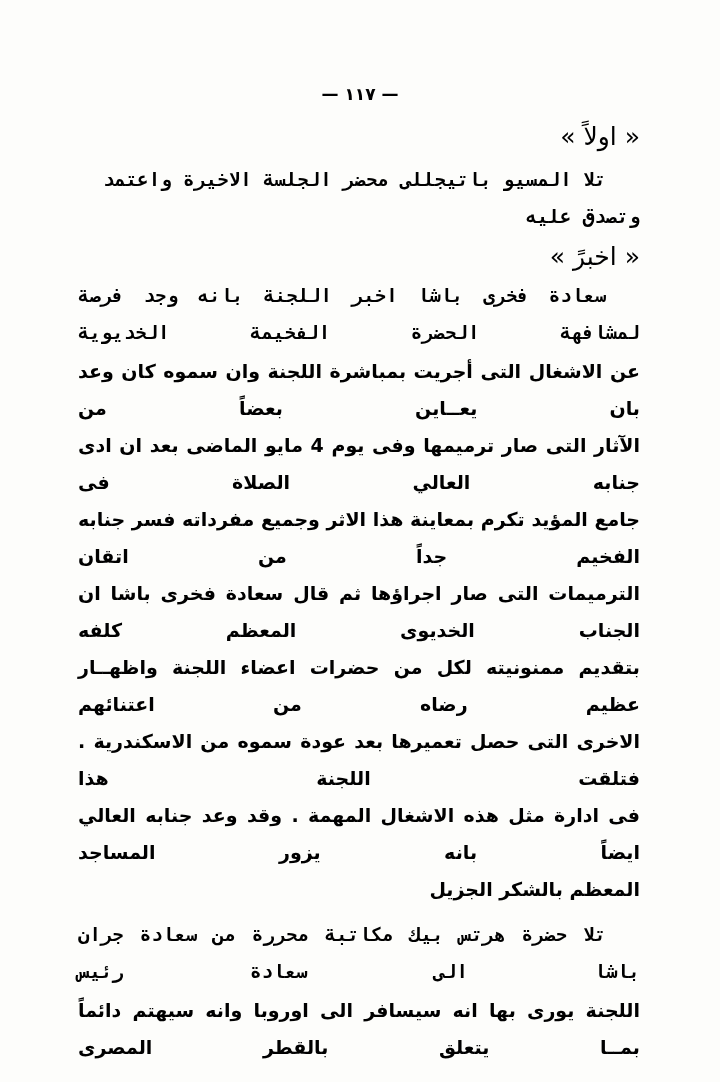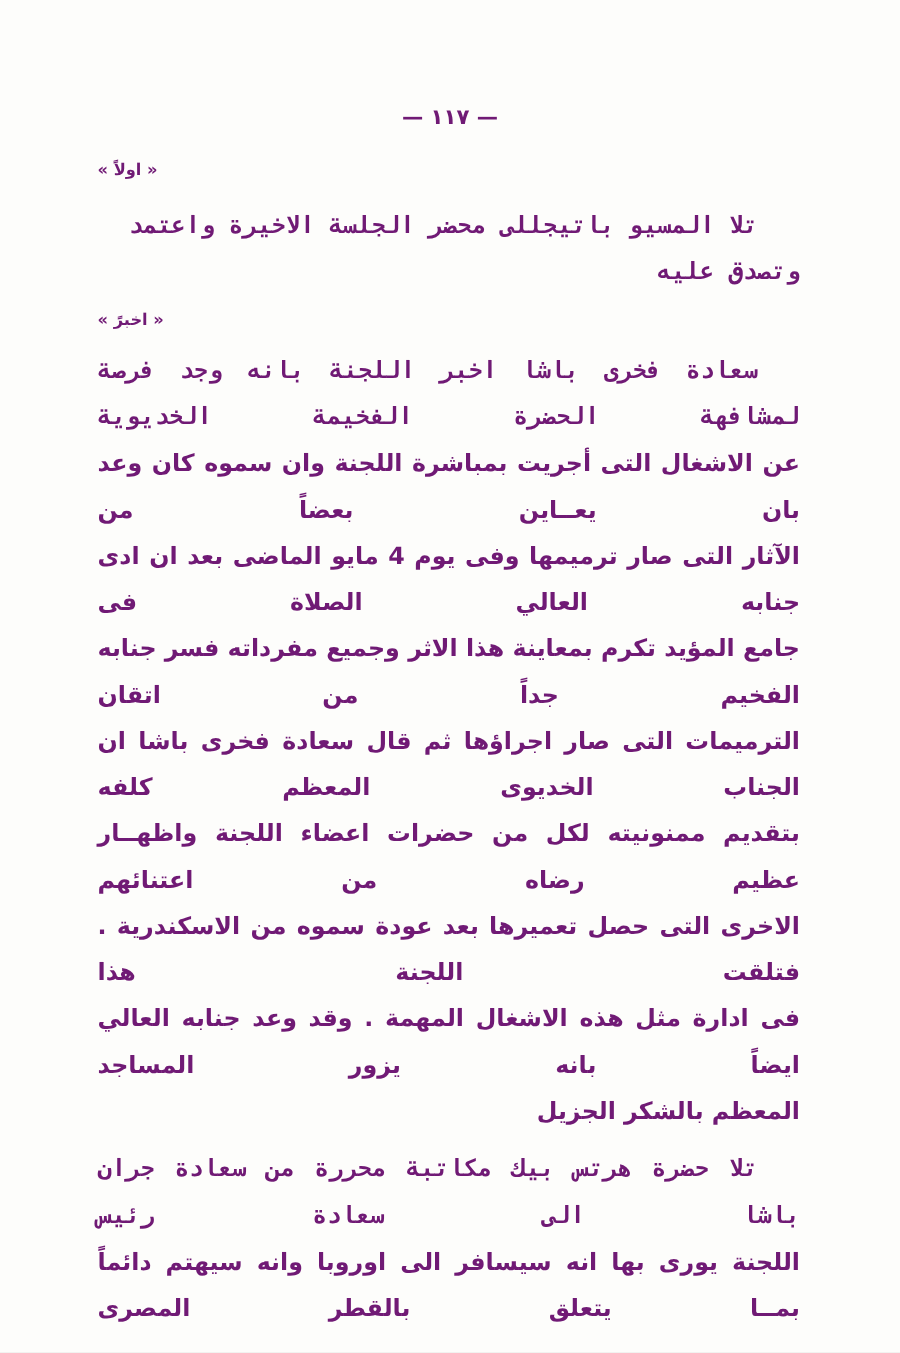--- a/index.html
+++ b/index.html
@@ -7,42 +7,42 @@
     padding: 0;
     background: #e9e9e7;
   }
   .page {
     position: relative;
     width: 720px;
     height: 1082px;
     margin: 0 auto;
     background: #fdfdfb;
     font-family: "DejaVu Sans", sans-serif;
-    color: #701a75;
+    color: #000000;
     overflow: hidden;
     box-sizing: border-box;
     padding-top: 84px;
   }
   .page-number {
     text-align: center;
     font-size: 17px;
     font-weight: 700;
     letter-spacing: 3px;
     direction: rtl;
     height: 24px;
   }
   .content {
     width: 562px;
     margin: 0 80px 0 78px;
     direction: rtl;
   }
   .heading {
-    text-align: left;
-    font-size: 13px;
-    font-weight: 700;
+    text-align: right;
+    font-size: 25px;
+    font-weight: 400;
     height: 26px;
     line-height: 26px;
   }
   .h1 { margin-top: 16px; }
   .h2 { margin-top: 7px; }
   .h3 { margin-top: 8px; }
   .para { margin-top: 9px; }
   .p1 { margin-top: 13px; }
   .p3 { margin-top: 10px; }
   .line {

